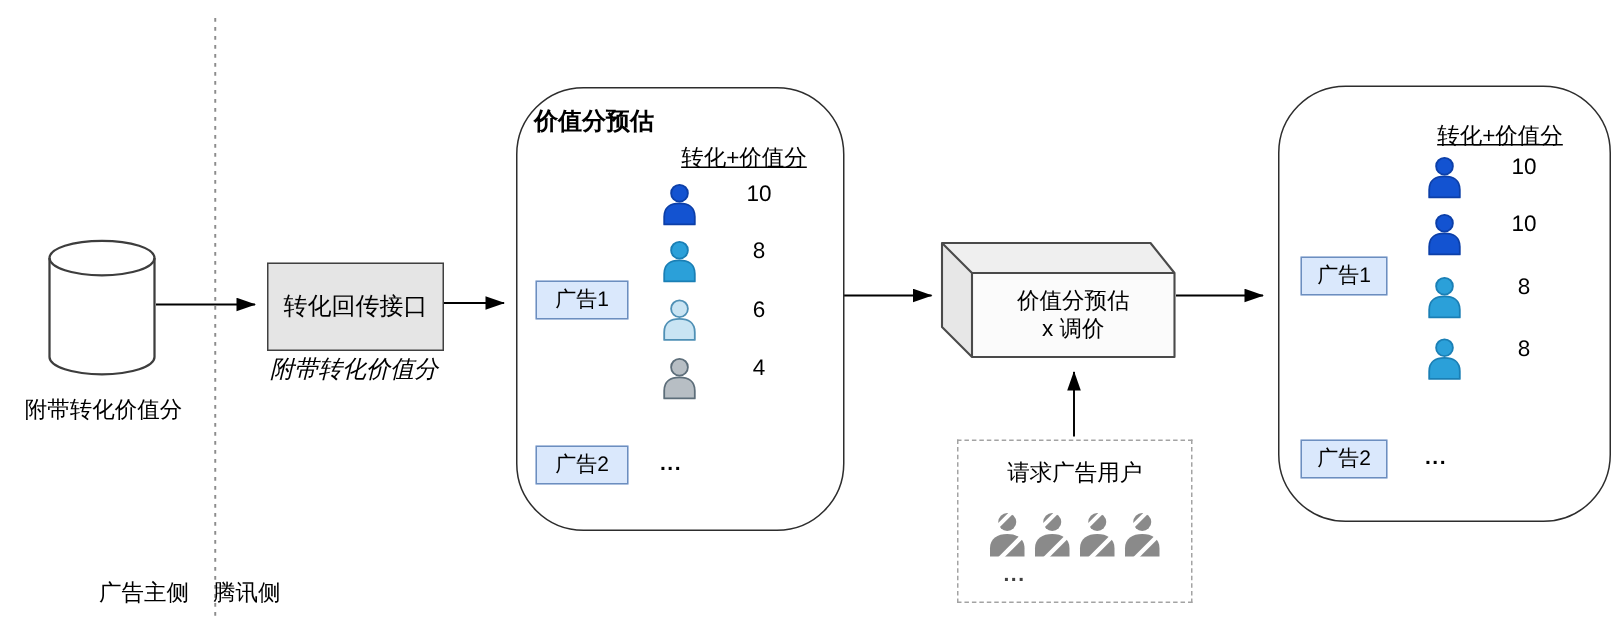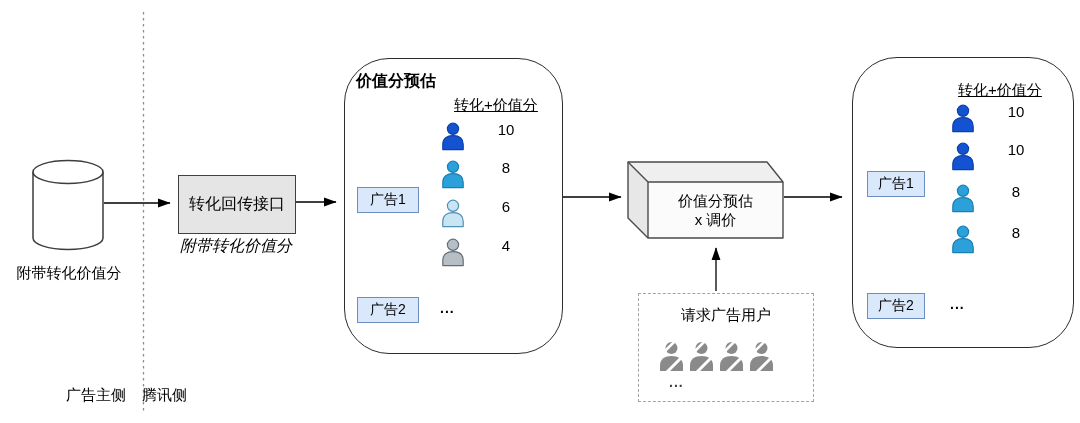--- a/index.html
+++ b/index.html
@@ -120,21 +120,21 @@
   <div class="ad-label" style="left: 357px; top: 297px; width: 60px; height: 24px; background-color: rgb(218, 232, 252); border-color: rgb(108, 142, 191);">
     <span>广告2</span>
   </div>
   <div class="abs dots" style="left:440px;top:300px;">...</div>
 
   <div class="cube-text" style="left:648px;top:182px;width:135px;height:56px;">
     <span>价值分预估</span>
     <span>x 调价</span>
   </div>
 
-  <div class="dashed-box" style="left:638px;top:293px;width:155px;height:107px;padding-left:19px;">
+  <div class="dashed-box" style="left:638px;top:293px;width:155px;height:107px;">
     <div style="position:absolute;left:0;top:12px;width:100%;text-align:center;font-size:15px;">请求广告用户</div>
     <div style="position:absolute;left:19px;top:47px;display:flex;gap:3px;">
       <span class="slash-user" style="color: rgb(138, 138, 138);">
         <svg width="27" height="31" viewBox="0 0 27 31">
             <circle cx="13.5" cy="7" r="6" fill="currentColor"></circle>
             <path d="M2,30 L2,24.5 C2,18 7,15 13.5,15 C20,15 25,18 25,24.5 L25,30 Z" fill="currentColor"></path>
             <line x1="3" y1="14" x2="17" y2="0" stroke="#fff" stroke-width="2.6"></line>
             <line x1="8" y1="32" x2="26" y2="14" stroke="#fff" stroke-width="3"></line>
           </svg>
       </span>

